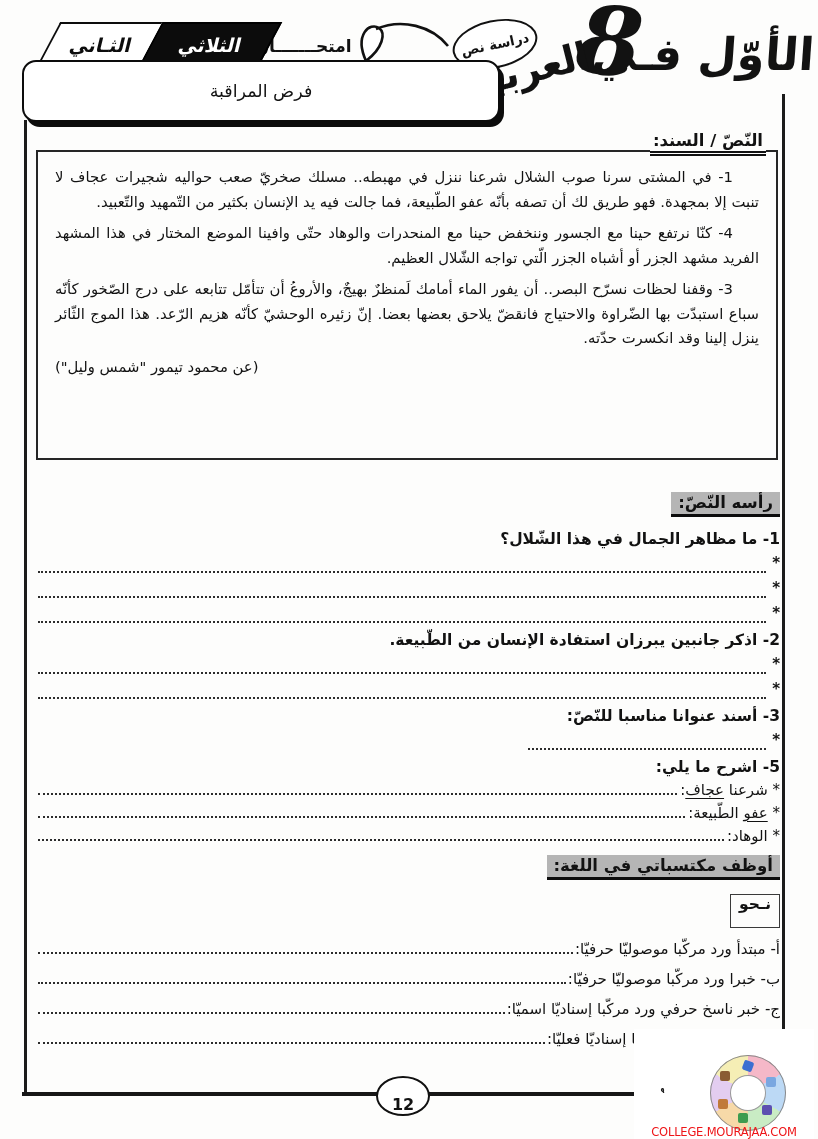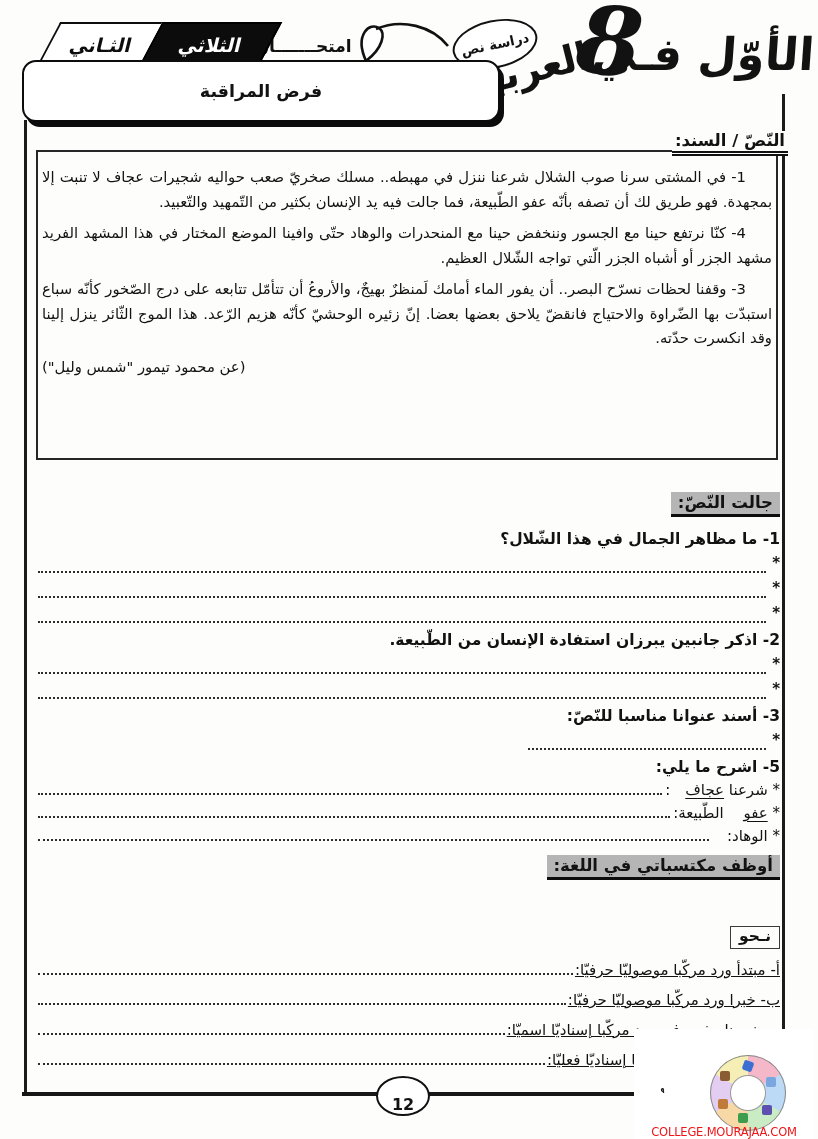--- a/index.html
+++ b/index.html
@@ -20,54 +20,54 @@
   .tri{position:absolute;top:22px;left:48px;width:222px;height:46px;transform:skewX(-28deg);display:flex;direction:rtl;z-index:2;}
   .tri .cell{display:flex;align-items:center;justify-content:center;font-weight:bold;font-size:19px;}
   .tri-black{background:#0c0c0c;color:#fff;flex:1.15;border:2px solid #000;}
   .tri-white{background:#fff;color:#0c0c0c;flex:1;border:2.5px solid #0c0c0c;border-right:none;}
   .tri .cell span{transform:skewX(16deg);}
 
   .ribbon{position:absolute;top:20px;left:206px;width:244px;height:44px;z-index:1;}
 
   .testbox{position:absolute;top:60px;left:22px;width:474px;height:58px;background:#fff;border:2.5px solid #0c0c0c;
            border-radius:14px;box-shadow:4px 5px 0 #0c0c0c;display:flex;align-items:center;justify-content:center;
-           font-weight:bold;font-size:17.5px;z-index:3;}
+           font-weight:normal;font-size:17.5px;z-index:3;}
 
   
   .frame-left{position:absolute;left:24px;top:120px;width:3px;height:976px;background:#1b1b1b;}
   .frame-right{position:absolute;right:33px;top:94px;width:3px;height:1002px;background:#1b1b1b;}
   .frame-bottom{position:absolute;left:22px;right:33px;top:1092px;height:4px;background:#171717;}
   .pagenum{position:absolute;left:376px;top:1076px;width:50px;height:36px;background:#fff;border:2.5px solid #111;
            border-radius:50%;display:flex;align-items:flex-end;justify-content:center;font-weight:bold;font-size:16px;z-index:2;}
 
   
-  .passage-head{position:absolute;top:131px;right:30px;font-weight:bold;font-size:16.5px;background:#fdfdfc;
+  .passage-head{position:absolute;top:131px;right:52px;font-weight:bold;font-size:16.5px;background:#fdfdfc;
                 padding:0 3px 1px;border-bottom:5px double #111;z-index:2;}
   .passage-box{position:absolute;top:150px;left:36px;width:742px;min-height:310px;border:2px solid #262626;
-               box-sizing:border-box;padding:6px 4px 4px;background:#fdfdfc;}
+               box-sizing:border-box;padding:6px 17px 4px;background:#fdfdfc;}
   .passage-box p{margin:7px 0;font-size:14.8px;line-height:24.5px;text-align:justify;text-indent:26px;}
   .attrib{margin:2px 0 4px;font-size:14.8px;text-align:left;}
 
   
   .qa{position:absolute;top:492px;right:38px;left:38px;direction:rtl;}
   .sec-head{display:inline-block;background:#b5b5b5;font-weight:bold;font-size:16.5px;
             padding:1px 7px 2px;border-bottom:3px solid #0c0c0c;margin-bottom:10px;}
   .q{font-weight:bold;font-size:15.5px;margin:3px 0 5px;}
   .ans-line{display:flex;direction:rtl;align-items:center;height:25px;}
   .ans-line .star{font-weight:bold;font-size:15px;margin-left:6px;transform:translateY(-3px);}
   .ans-line .dots{flex:1;height:12px;border-bottom:2.5px dotted #2c2c2c;}
   .ans-line.short .dots{flex:0 0 238px;}
   .dline{display:flex;direction:rtl;align-items:flex-end;font-size:15px;margin-bottom:5px;}
   .dline .lbl{white-space:nowrap;padding-left:3px;}
   .dline .dots{flex:1;border-bottom:2.5px dotted #2c2c2c;margin-bottom:4px;}
-  .u{text-decoration:underline;text-underline-offset:3px;margin-left:15px;}
+  .u{text-decoration:underline;text-underline-offset:3px;}
   .lang-head{margin-top:10px;}
   .nahw-wrap{margin:4px 0 12px;}
-  .nahw{display:inline-block;border:1.5px solid #3a3a3a;padding:0 8px 3px;font-weight:bold;font-size:15.5px;margin-top:32px;}
-  .gram{margin-bottom:12px;text-decoration:underline;}
+  .nahw{display:inline-block;border:1.5px solid #3a3a3a;padding:0 8px 14px;font-weight:bold;font-size:15.5px;}
+  .gram{margin-bottom:12px;}
   .gram .lbl{padding-left:2px;}
   .gram.partial .lbl{margin-right:140px;}
 
   
   .logo{position:absolute;right:4px;bottom:0;width:180px;height:110px;background:#fff;z-index:4;}
   .wheel{position:absolute;right:28px;top:26px;width:76px;height:76px;border-radius:50%;
          background:conic-gradient(#f5b8c8 0 60deg,#bcd9f5 60deg 120deg,#c9ecc4 120deg 180deg,
                     #f7d9a8 180deg 240deg,#e3cdf0 240deg 300deg,#f5eeb5 300deg 360deg);
          box-shadow:inset 0 0 0 1px #888;}
   .wheel::after{content:"";position:absolute;left:50%;top:50%;width:34px;height:34px;margin:-17px 0 0 -17px;
@@ -124,21 +124,21 @@
   <div class="passage-head">النّصّ / السند:</div>
   <div class="passage-box">
     <p>1- في المشتى سرنا صوب الشلال شرعنا ننزل في مهبطه.. مسلك صخريّ صعب حواليه شجيرات عجاف لا تنبت إلا بمجهدة. فهو طريق لك أن تصفه بأنّه عفو الطّبيعة، فما جالت فيه يد الإنسان بكثير من التّمهيد والتّعبيد.</p>
     <p>4- كنّا نرتفع حينا مع الجسور وننخفض حينا مع المنحدرات والوهاد حتّى وافينا الموضع المختار في هذا المشهد الفريد مشهد الجزر أو أشباه الجزر الّتي تواجه الشّلال العظيم.</p>
     <p>3- وقفنا لحظات نسرّح البصر.. أن يفور الماء أمامك لَمنظرٌ بهيجٌ، والأروعُ أن تتأمّل تتابعه على درج الصّخور كأنّه سباع استبدّت بها الضّراوة والاحتياج فانقضّ يلاحق بعضها بعضا. إنّ زئيره الوحشيّ كأنّه هزيم الرّعد. هذا الموج الثّائر ينزل إلينا وقد انكسرت حدّته.</p>
     <div class="attrib">(عن محمود تيمور "شمس وليل")</div>
   </div>
 
   <div class="qa">
 
-    <div><span class="sec-head">جالت النّصّ:</span></div>
+    <div><span class="sec-head">رأسه النّصّ:</span></div>
 
     <div class="q">1- ما مظاهر الجمال في هذا الشّلال؟</div>
     <div class="ans-line">
       <span class="star">*</span>
       <span class="dots"></span>
     </div>
     <div class="ans-line">
       <span class="star">*</span>
       <span class="dots"></span>
     </div>

